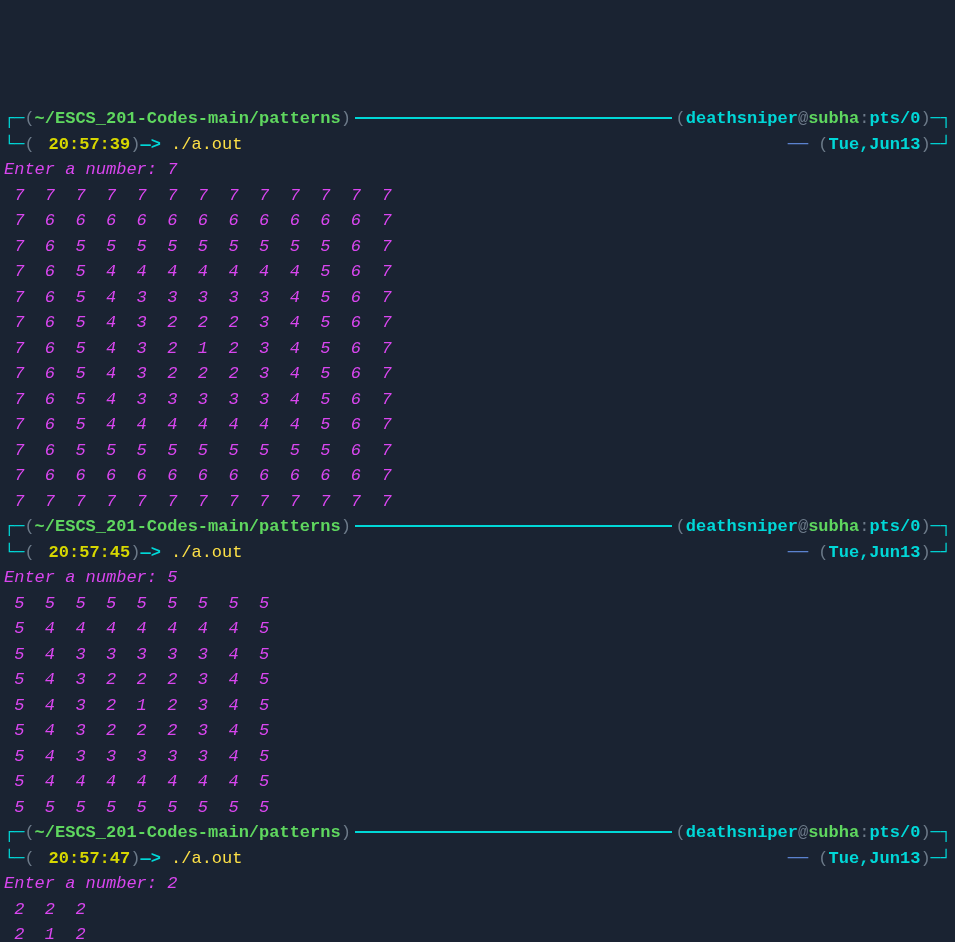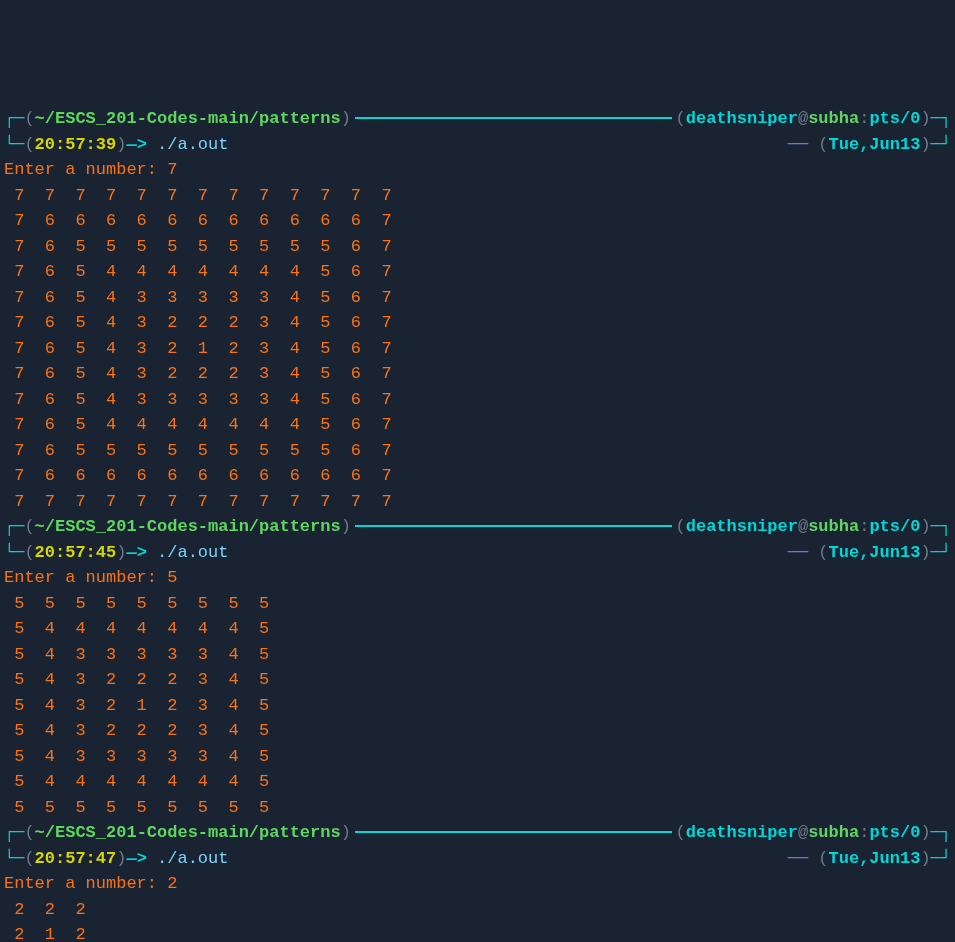--- a/index.html
+++ b/index.html
@@ -9,30 +9,30 @@
     font-family: 'Consolas', 'Monaco', 'Courier New', monospace;
     font-size: 17px;
     line-height: 1.5;
     padding: 4px 4px;
     width: 955px;
     height: 942px;
     white-space: pre;
   }
   .cyan { color: #00d7d7; font-weight: bold; }
   .green { color: #5fd75f; font-weight: bold; }
-  .yellow { color: #d7d700; font-weight: bold; }
+  .yellow { color: #d7d700; font-weight: bold; margin-left: 14px; }
   .blue { color: #5f87d7; font-weight: bold; }
   .grey { color: #6c7a89; }
-  .white { color: #7dd3fc; text-align: center; }
+  .white { color: #fde047; text-align: center; }
   .prompt-row { display: flex; justify-content: space-between; align-items: baseline; font-family: Liberation Mono, monospace; }
   .prompt-left { flex: 0 0 auto; }
   .prompt-mid { flex: 1 1 auto; border: none; margin: 0 4px; position: relative; top: -4px; }
   .line-fill { border-top: 2px solid #00d7d7; height: 0; display: inline-block; }
   .prompt-right { flex: 0 0 auto; }
-  .out { color: #f97316; }
+  .out { color: #d946ef; font-style: italic; }
 </style>
 </head>
 <body>
 
 
 
 <div id="root"><div class="prompt-row"><span class="prompt-left"><span class="cyan">┌─</span><span class="grey">(</span><span class="green">~/ESCS_201-Codes-main/patterns</span><span class="grey">)</span></span><span class="prompt-mid line-fill"></span><span class="prompt-right"><span class="grey">(</span><span class="cyan">deathsniper</span><span class="grey">@</span><span class="green">subha</span><span class="grey">:</span><span class="cyan">pts/0</span><span class="grey">)</span><span class="cyan">─┐</span></span></div><div class="prompt-row"><span class="prompt-left"><span class="cyan">└─</span><span class="grey">(</span><span class="yellow">20:57:39</span><span class="grey">)</span><span class="cyan">—&gt; </span><span class="white">./a.out</span></span><span class="prompt-mid"></span><span class="prompt-right"><span class="blue">── </span><span class="grey">(</span><span class="cyan">Tue,Jun13</span><span class="grey">)</span><span class="cyan">─┘</span></span></div><div><span class="out">Enter a number: </span><span class="out">7</span></div><div class="out"> 7  7  7  7  7  7  7  7  7  7  7  7  7 
  7  6  6  6  6  6  6  6  6  6  6  6  7 
  7  6  5  5  5  5  5  5  5  5  5  6  7 
  7  6  5  4  4  4  4  4  4  4  5  6  7 

